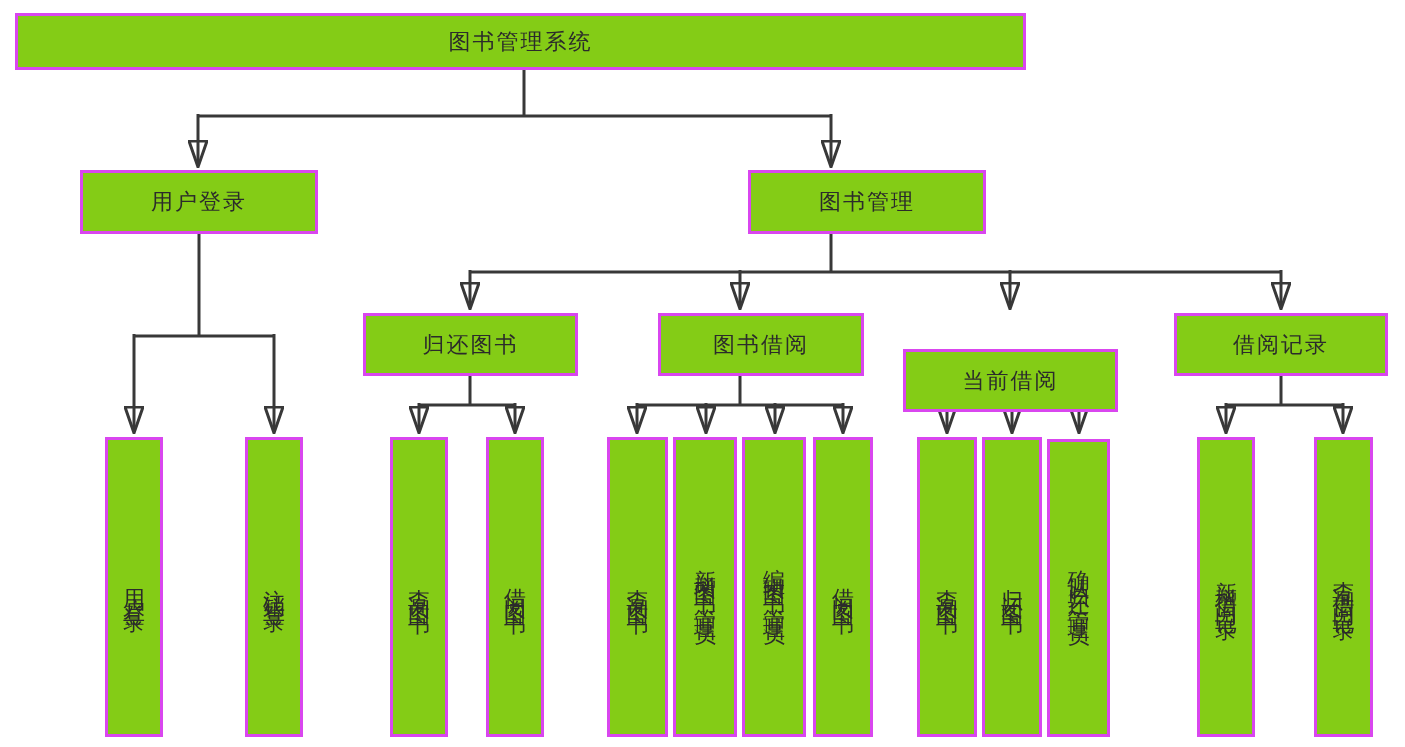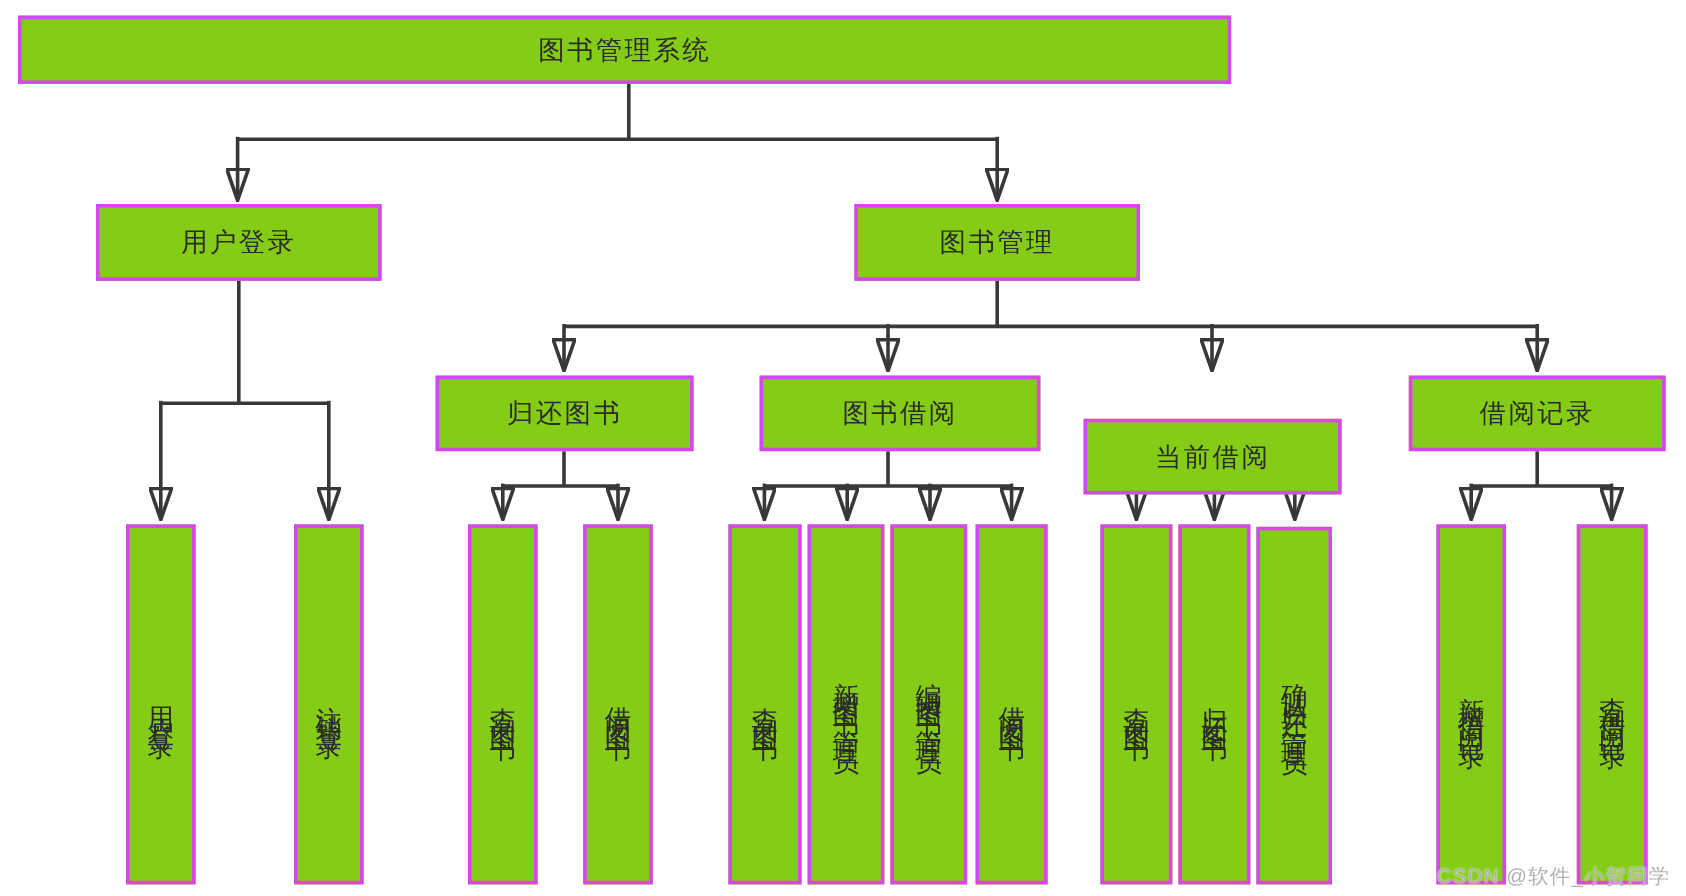--- a/index.html
+++ b/index.html
@@ -121,28 +121,28 @@
     </g>
   </svg>
 
   <div class="node hbox" style="left:15px; top:13px; width:1011px; height:57px;">
     <span>图书管理系统</span>
   </div>
 
   <div class="node hbox" style="left:80px; top:170px; width:238px; height:64px;">
     <span>用户登录</span>
   </div>
-  <div class="node hbox" style="left:712px; top:170px; width:238px; height:64px;">
+  <div class="node hbox" style="left:748px; top:170px; width:238px; height:64px;">
     <span>图书管理</span>
   </div>
 
   <div class="node hbox" style="left:363px; top:313px; width:215px; height:63px;">
     <span>归还图书</span>
   </div>
-  <div class="node hbox" style="left:633px; top:313px; width:234px; height:63px;">
+  <div class="node hbox" style="left:658px; top:313px; width:206px; height:63px;">
     <span>图书借阅</span>
   </div>
   <div class="node hbox" style="left:903px; top:313px; width:215px; height:63px;margin-top:36px;">
     <span>当前借阅</span>
   </div>
   <div class="node hbox" style="left:1174px; top:313px; width:214px; height:63px;">
     <span>借阅记录</span>
   </div>
 
   <div class="node vbox" style="left:105px; top:437px; width:58px; height:300px;">
@@ -182,15 +182,14 @@
     <span>确认归还（管理员）</span>
   </div>
 
   <div class="node vbox" style="left:1197px; top:437px; width:58px; height:300px;">
     <span>新增借阅记录</span>
   </div>
   <div class="node vbox" style="left:1314px; top:437px; width:59px; height:300px;">
     <span>查询借阅记录</span>
   </div>
 
-  <div class="watermark">CSDN @软件_小贺同学</div>
 
 </div>
 
 </body></html>

